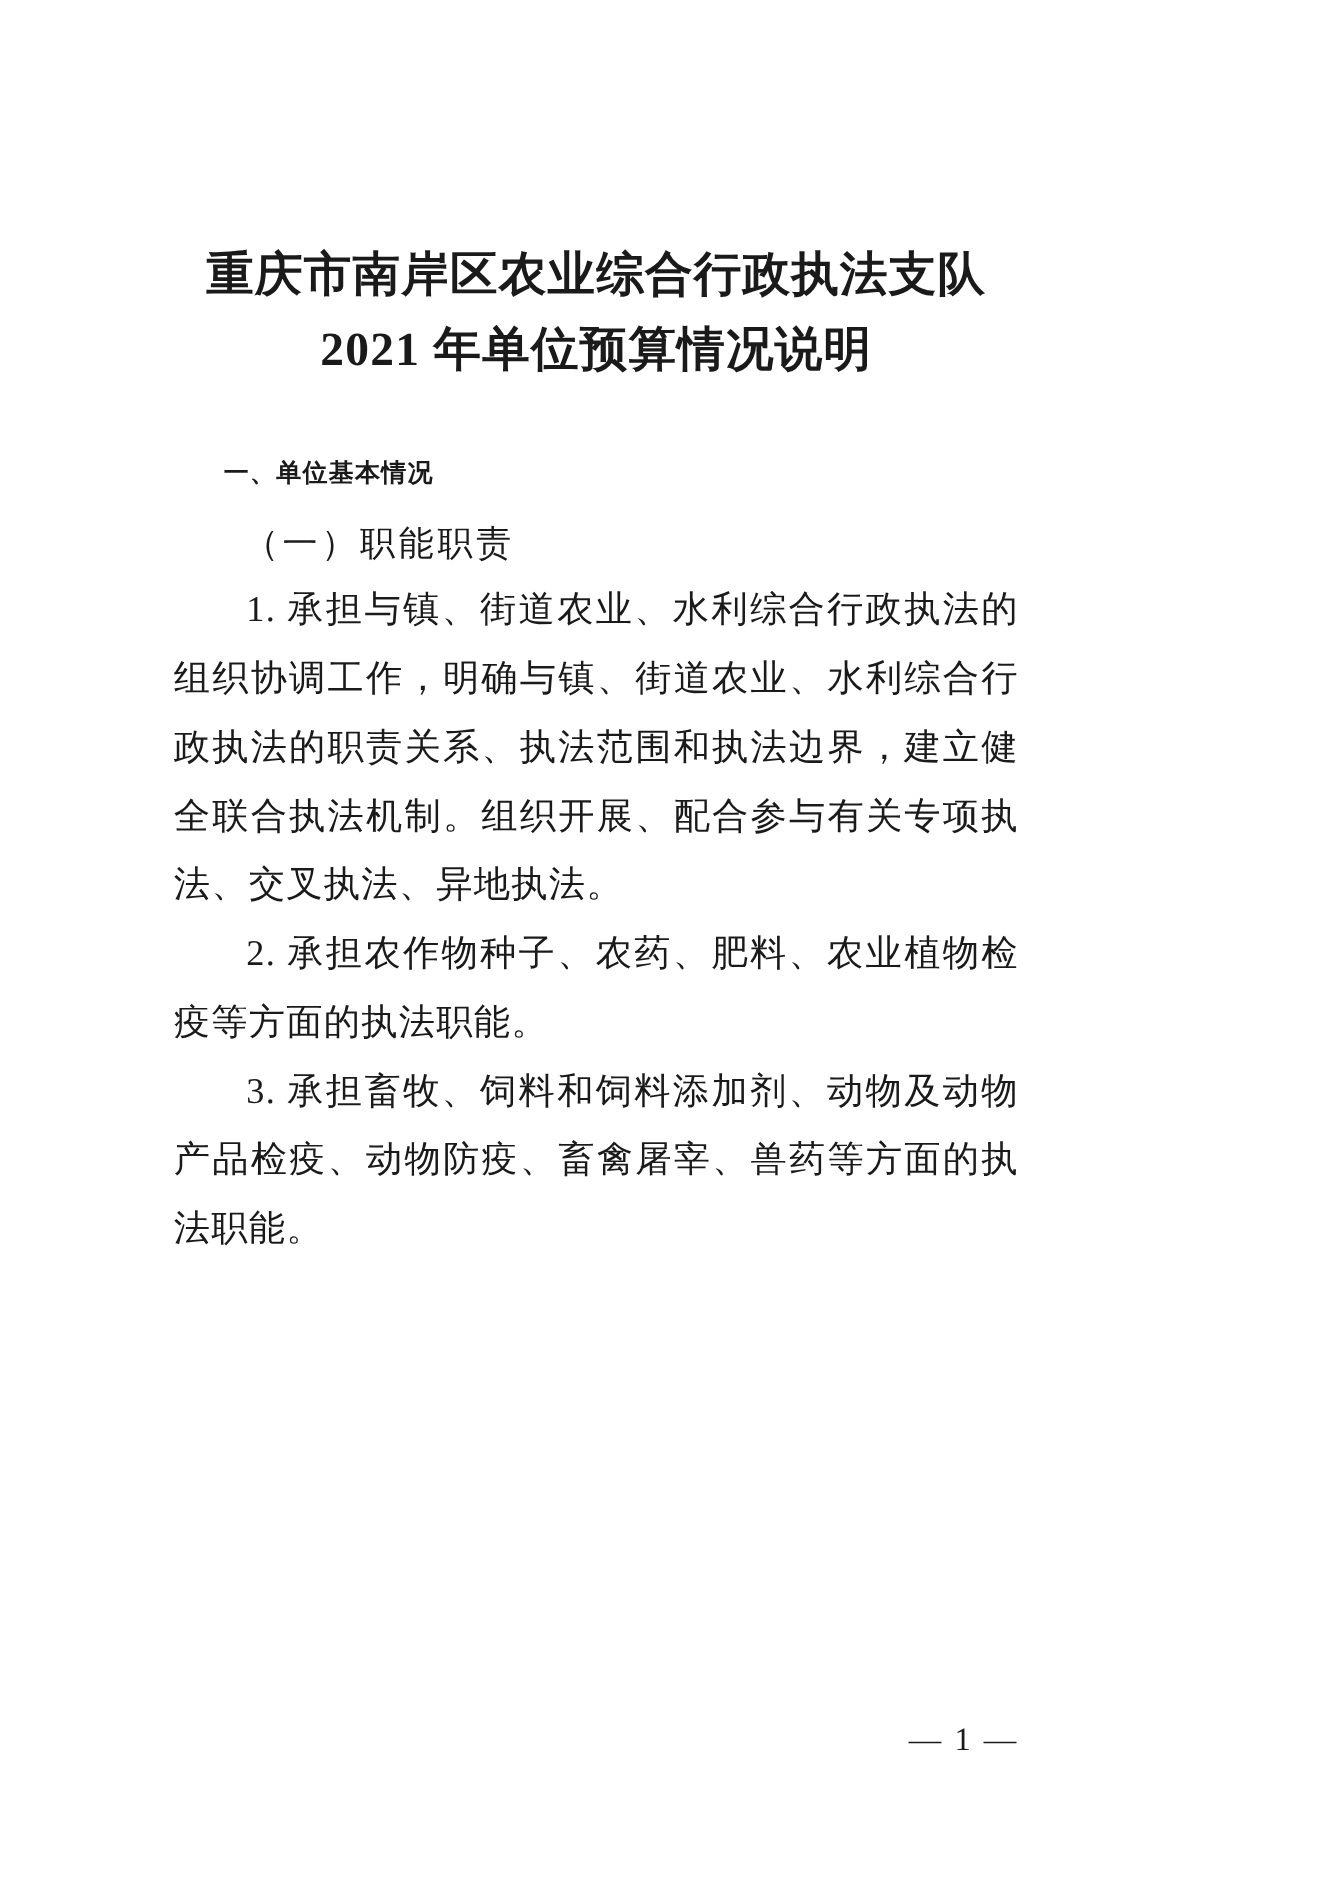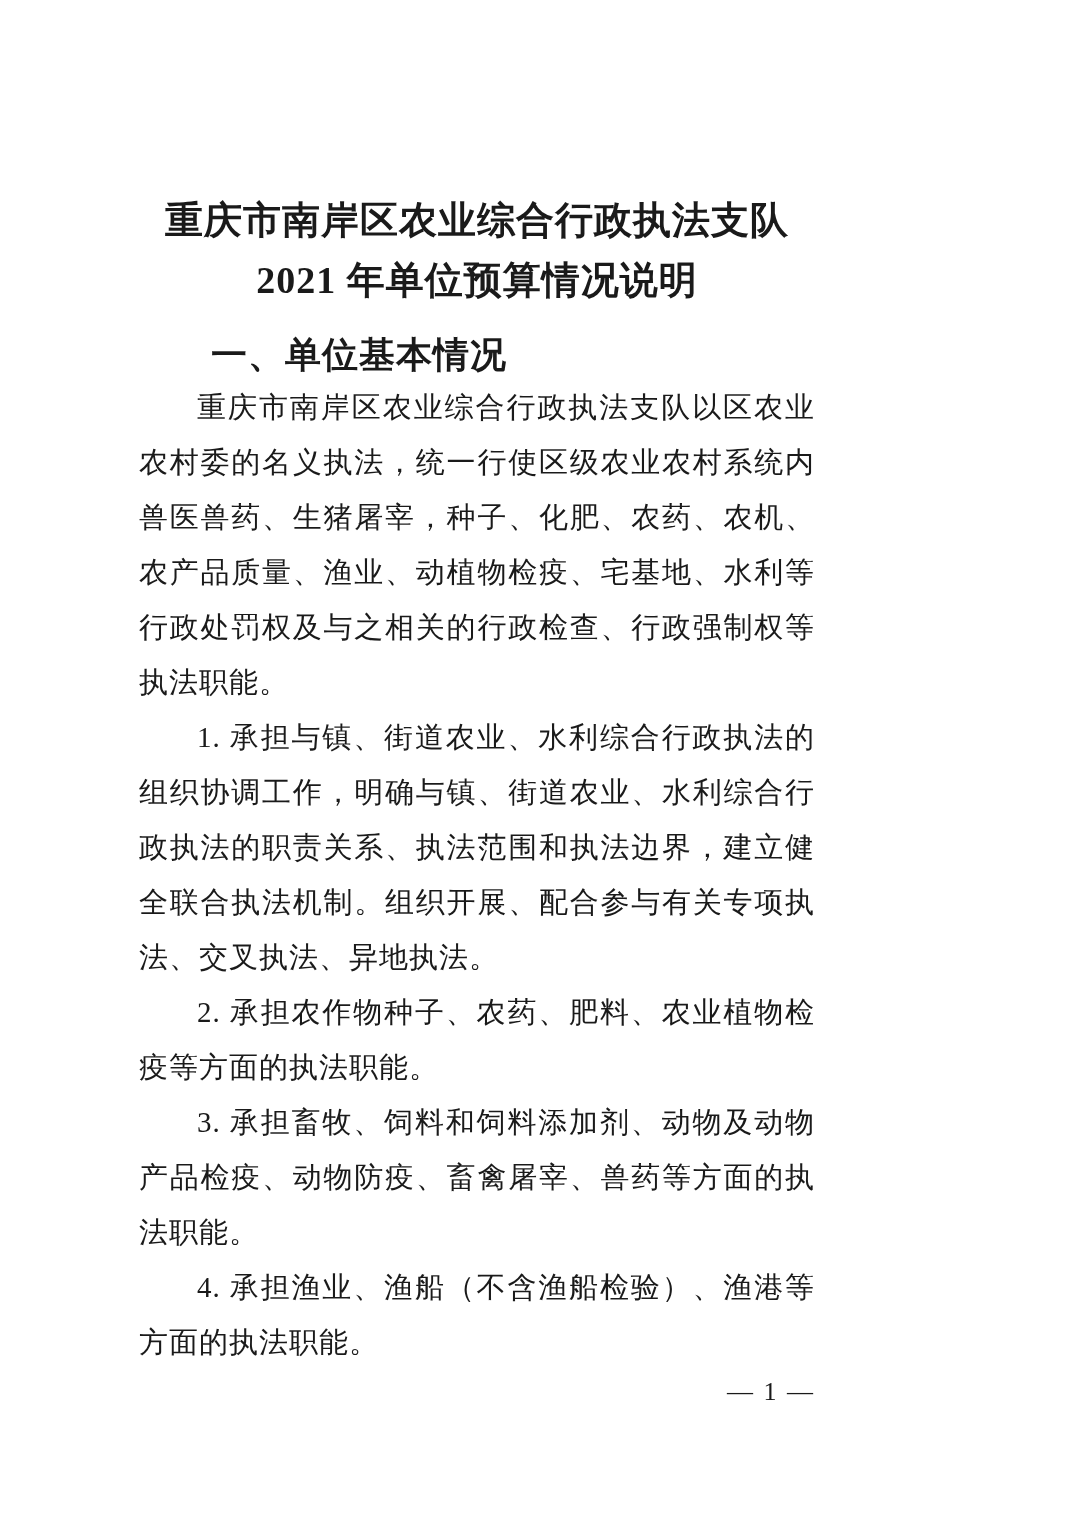--- a/index.html
+++ b/index.html
@@ -23,22 +23,22 @@
   .doc-title {
     margin-top: 190px;
     text-align: center;
     font-weight: bold;
     font-size: 38px;
     line-height: 60px;
     letter-spacing: 1px;
     font-family: "Liberation Serif", "DejaVu Serif", serif;
   }
   .section-heading {
-    margin-top: 24px;
-    font-size: 36px;
+    margin-top: 48px;
+    font-size: 20px;
     line-height: 42px;
     font-weight: bold;
     text-indent: 2em;
     font-family: "Liberation Sans", "DejaVu Sans", sans-serif;
     letter-spacing: 1px;
   }
   .subsection-heading {
     margin-top: 15px;
     font-size: 28px;
     line-height: 42px;
@@ -76,25 +76,24 @@
 <div class="page">
   <div class="content">
 
     <div class="doc-title">
       <div>重庆市南岸区农业综合行政执法支队</div>
       <div>2021 年单位预算情况说明</div>
     </div>
 
     <div class="section-heading">一、单位基本情况</div>
 
+    <div class="subsection-heading">（一）职能职责</div>
 
     <div class="body-text">
-      <p>重庆市南岸区农业综合行政执法支队以区农业农村委的名义执法，统一行使区级农业农村系统内兽医兽药、生猪屠宰，种子、化肥、农药、农机、农产品质量、渔业、动植物检疫、宅基地、水利等行政处罚权及与之相关的行政检查、行政强制权等执法职能。</p>
       <p>1. 承担与镇、街道农业、水利综合行政执法的组织协调工作，明确与镇、街道农业、水利综合行政执法的职责关系、执法范围和执法边界，建立健全联合执法机制。组织开展、配合参与有关专项执法、交叉执法、异地执法。</p>
       <p>2. 承担农作物种子、农药、肥料、农业植物检疫等方面的执法职能。</p>
       <p>3. 承担畜牧、饲料和饲料添加剂、动物及动物产品检疫、动物防疫、畜禽屠宰、兽药等方面的执法职能。</p>
-      <p>4. 承担渔业、渔船（不含渔船检验）、渔港等方面的执法职能。</p>
     </div>
 
   </div>
 
   <div class="page-footer">— 1 —</div>
 </div>
 
 </body></html>

